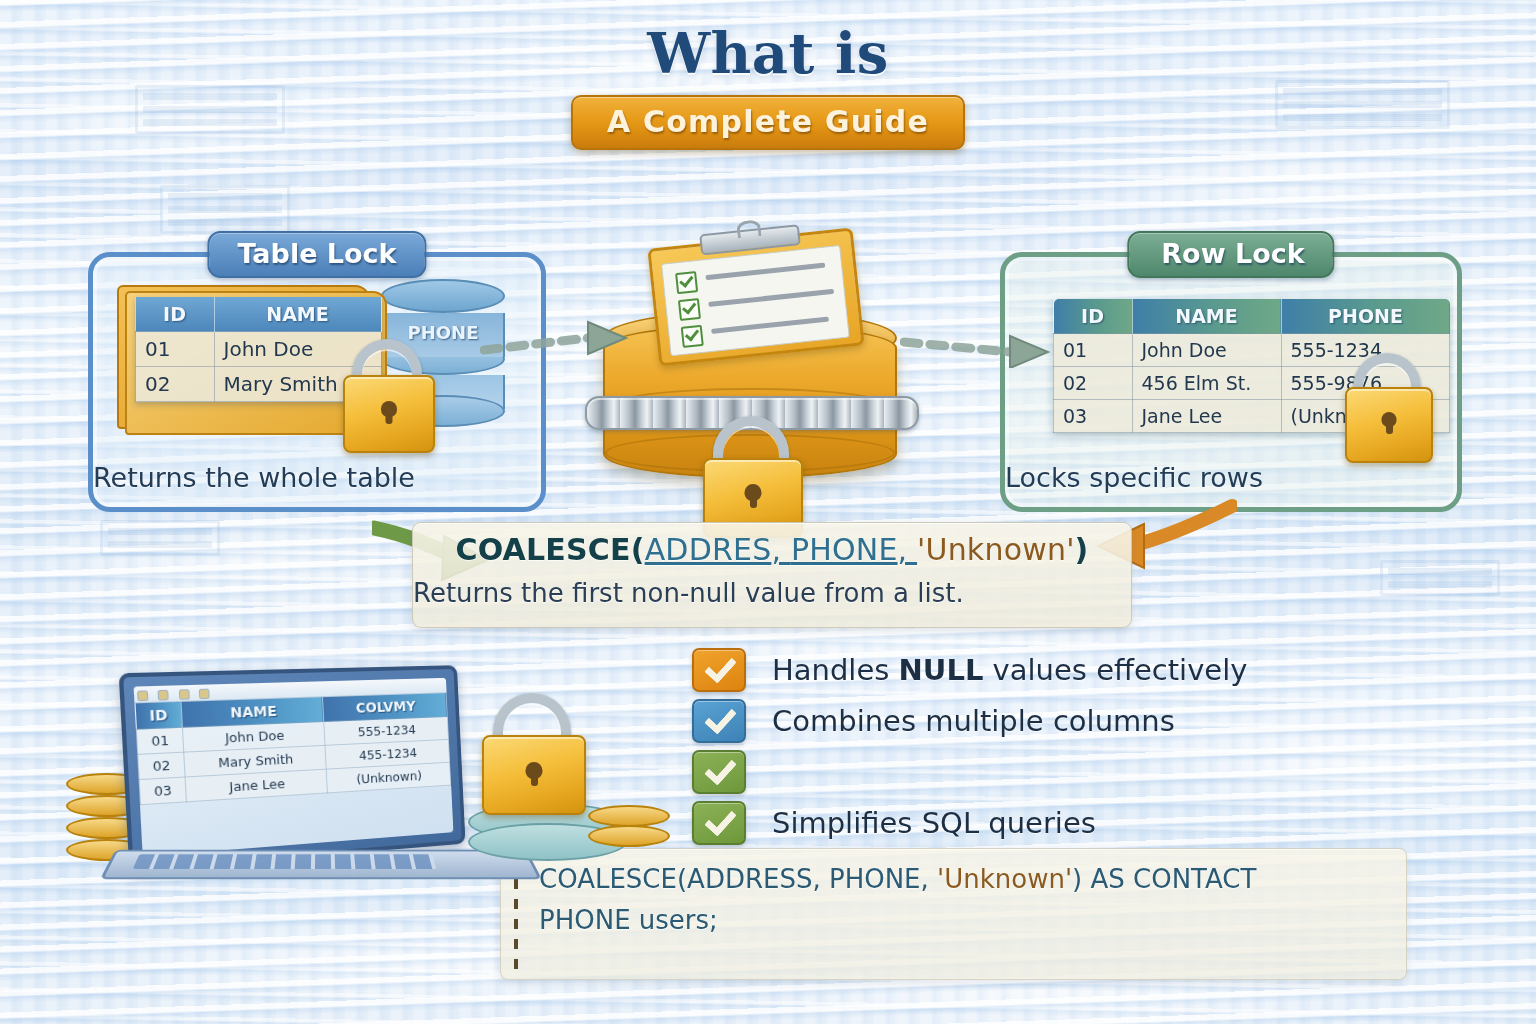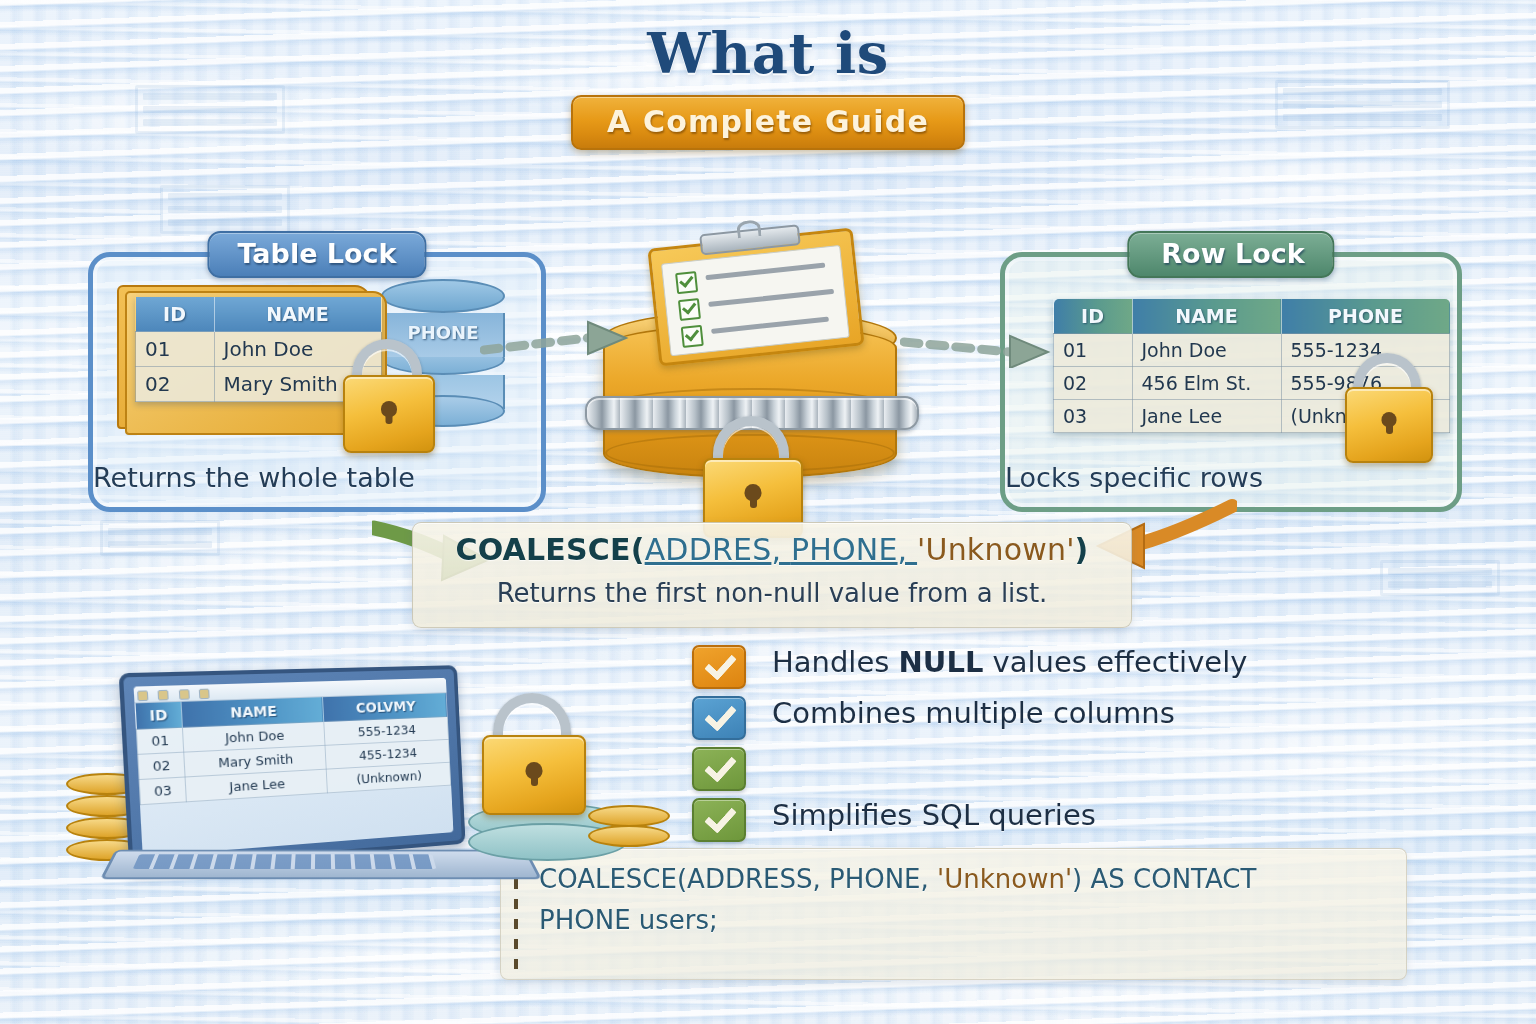--- a/index.html
+++ b/index.html
@@ -165,27 +165,27 @@
   .formula-box{position:absolute;left:412px;top:522px;width:718px;height:104px;
     background:linear-gradient(180deg,rgba(247,244,232,.92),rgba(238,234,218,.82));
     border:1px solid rgba(190,185,165,.7);border-radius:9px;
     box-shadow:0 3px 8px rgba(90,110,140,.18), inset 0 1px 0 rgba(255,255,255,.75);}
   .formula{position:absolute;left:0;right:0;top:9px;text-align:center;
     font-family:"DejaVu Sans", sans-serif;font-size:30px;font-weight:bold;letter-spacing:.2px;
     text-shadow:0 1px 1px rgba(255,255,255,.8);}
   .formula .fn{color:#14404a;}
   .formula .arg{color:#2f6f8f;font-weight:normal;text-decoration:underline;}
   .formula .str{color:#8a5a1e;font-weight:normal;}
-  .formula-sub{position:absolute;left:0;right:0;top:55px;text-align:center;
+  .formula-sub{position:absolute;left:0;right:0;top:55px;text-align:left;
     font-family:"DejaVu Sans", sans-serif;font-size:26px;color:#2a3f55;
     text-shadow:0 1px 1px rgba(255,255,255,.8);}
 
   
   .checklist{position:absolute;left:692px;top:645px;width:660px;}
-  .cl-item{display:flex;height:50px;margin-bottom:1px;}
+  .cl-item{display:flex;align-items:center;height:50px;margin-bottom:1px;}
   .cl-box{width:50px;height:40px;border-radius:7px;position:relative;flex:0 0 auto;
     box-shadow:0 2px 4px rgba(60,80,110,.3), inset 0 1px 0 rgba(255,255,255,.4);}
   .cl-box:after{content:"";position:absolute;left:12px;top:8px;width:22px;height:11px;
     border-left:7px solid #f7f3e4;border-bottom:7px solid #f7f3e4;transform:rotate(-48deg);
     border-radius:2px;}
   .cl-orange{background:linear-gradient(160deg,#f0a32c,#dd8410);border:2px solid #bb6f0c;}
   .cl-blue{background:linear-gradient(160deg,#5ba3d4,#3d82b6);border:2px solid #336e9b;}
   .cl-green{background:linear-gradient(160deg,#8cb257,#6e973b);border:2px solid #5b7f31;}
   .cl-text{margin-left:26px;font-size:29px;color:#1d2f44;font-family:"DejaVu Sans", sans-serif;
     text-shadow:0 1px 1px rgba(255,255,255,.75);}

